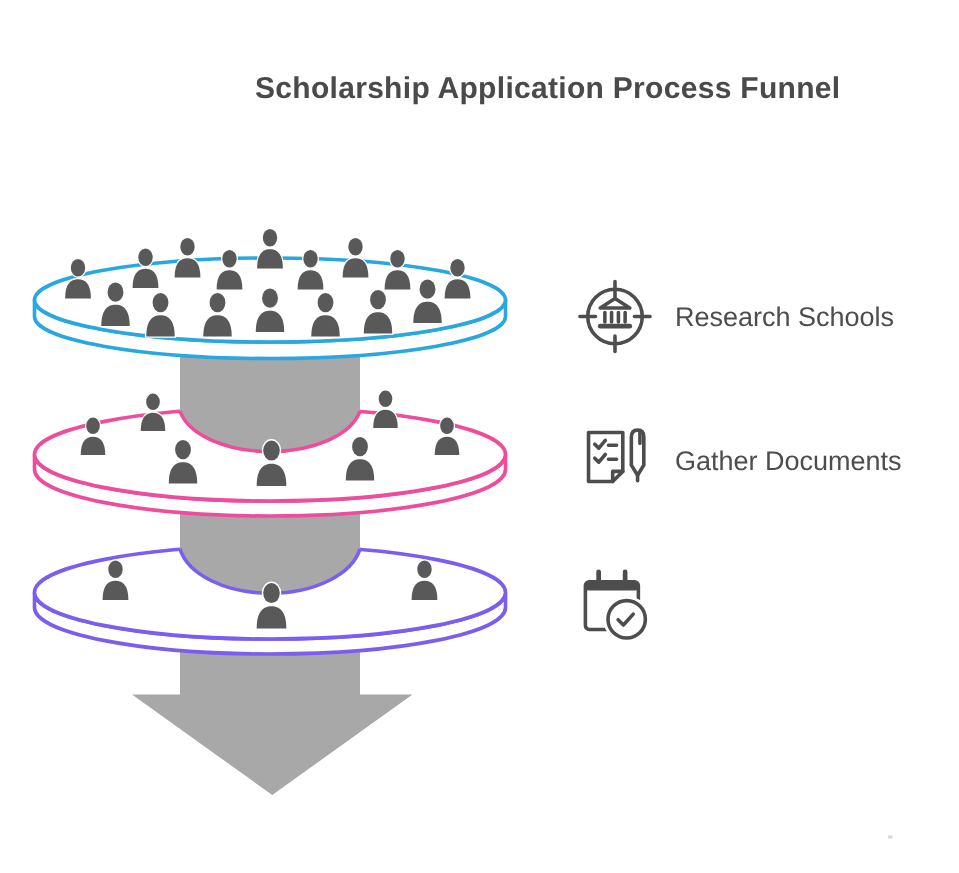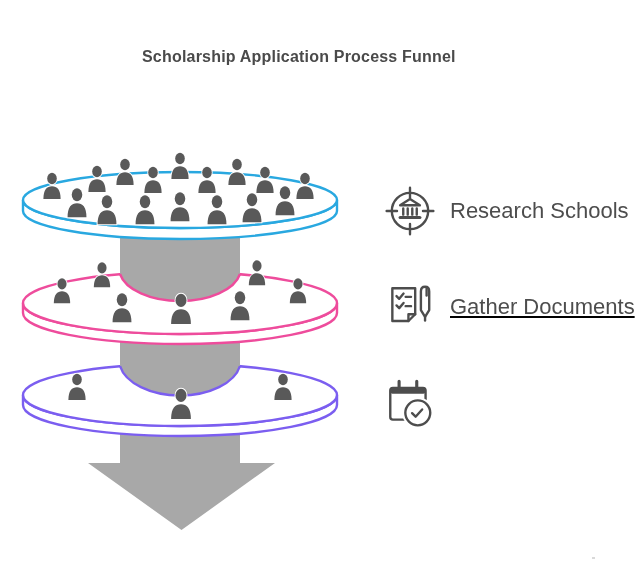--- a/index.html
+++ b/index.html
@@ -1,41 +1,41 @@
 <!DOCTYPE html>
 <html><head>
 <meta charset="utf-8">
 <style>
   html,body{margin:0;padding:0;}
   body{
     width:639px;height:582px;position:relative;background:#ffffff;
     font-family:"Liberation Sans", sans-serif;overflow:hidden;
   }
   .page-title{
-    position:absolute;left:142px;top:48px;
-    font-size:16px;font-weight:700;color:#4a4a4a;letter-spacing:.2px;
+    position:absolute;left:170px;top:48px;
+    font-size:20px;font-weight:700;color:#4a4a4a;letter-spacing:.2px;
     white-space:nowrap;
   }
   #funnel-svg{position:absolute;left:0;top:0;}
   .disc-face,.disc-rim{fill:#ffffff;stroke-width:2.4;}
   .hole-arc{fill:none;stroke-width:2.4;}
   .person ellipse,.person path{
     stroke:#ffffff;stroke-width:1.7;paint-order:stroke;
   }
   .legend{position:absolute;left:383px;top:183px;width:256px;}
   .legend-item{
     position:absolute;left:0;height:56px;display:flex;align-items:center;gap:13px;
   }
   .legend-item.row-0{top:0px;}
-  .legend-item.row-1{top:96px;text-decoration:underline;}
+  .legend-item.row-1{top:96px;}
   .legend-item.row-2{top:192px;}
   .legend-icon{width:54px;height:54px;flex:0 0 54px;}
   .legend-icon .st{fill:none;stroke:#4d4d4d;stroke-width:2.3;stroke-linecap:round;stroke-linejoin:round;}
   .legend-icon .fl{fill:#4d4d4d;stroke:none;}
-  .legend-label{font-size:22px;color:#4d4d4d;white-space:nowrap;}
+  .legend-label{font-size:18px;color:#4d4d4d;white-space:nowrap;}
   .artifact-dot{position:absolute;left:592px;top:557px;width:3px;height:2px;background:#c9c9c9;opacity:.7;}
 </style>
 </head>
 <body>
 
 <div class="page-title">Scholarship Application Process Funnel</div>
 
 <svg id="funnel-svg" width="639" height="582" viewBox="0 0 639 582" aria-hidden="true">
 
   <path class="arrow-fill" d="M120,390 H240 V463 H275 L181.5,530 L88,463 H120 Z" fill="#A8A8A8"></path>

